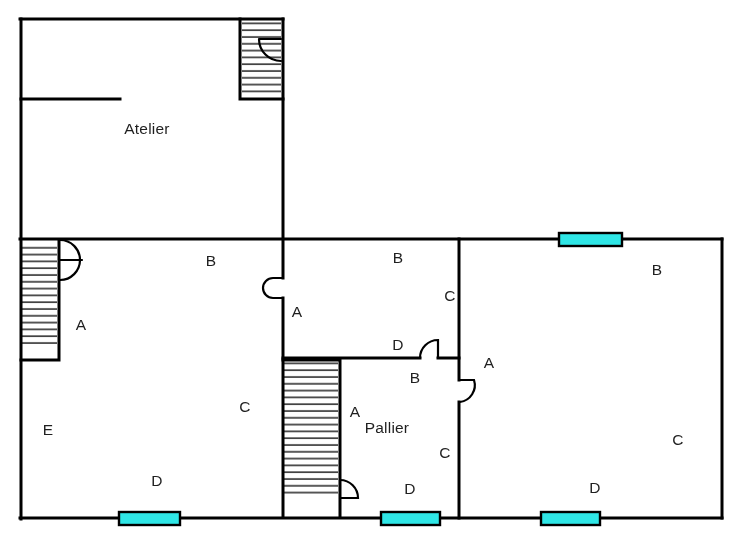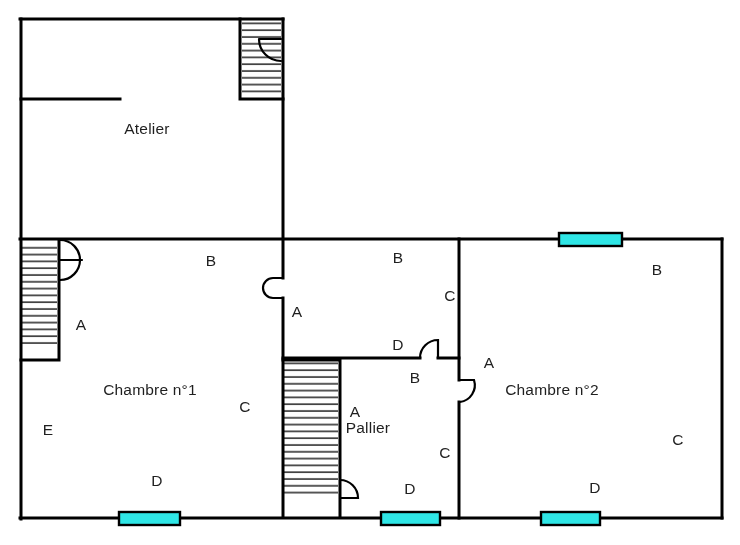--- a/index.html
+++ b/index.html
@@ -72,23 +72,21 @@
 
     <g stroke="#000" stroke-width="2.4">
       <rect x="559" y="233" width="63" height="13" fill="#2fe6e6"></rect>
       <rect x="119" y="512" width="61" height="13" fill="#2fe6e6"></rect>
       <rect x="381" y="512" width="59" height="13" fill="#2fe6e6"></rect>
       <rect x="541" y="512" width="59" height="13" fill="#2fe6e6"></rect>
     </g>
   </svg>
 
   <div class="lbl" style="left:147px;top:129px">Atelier</div>
-  <div class="lbl" style="left:150px;top:390px">Chambre n°1</div>
-  <div class="lbl" style="left:368px;top:428px">Pallier</div>
-  <div class="lbl" style="left:552px;top:390px">Chambre n°2</div>
+  <div class="lbl" style="left:387px;top:428px">Pallier</div>
 
   <div class="lbl" style="left:211px;top:261px">B</div>
   <div class="lbl" style="left:81px;top:325px">A</div>
   <div class="lbl" style="left:245px;top:407px">C</div>
   <div class="lbl" style="left:48px;top:430px">E</div>
   <div class="lbl" style="left:157px;top:481px">D</div>
 
   <div class="lbl" style="left:398px;top:258px">B</div>
   <div class="lbl" style="left:450px;top:296px">C</div>
   <div class="lbl" style="left:297px;top:312px">A</div>

